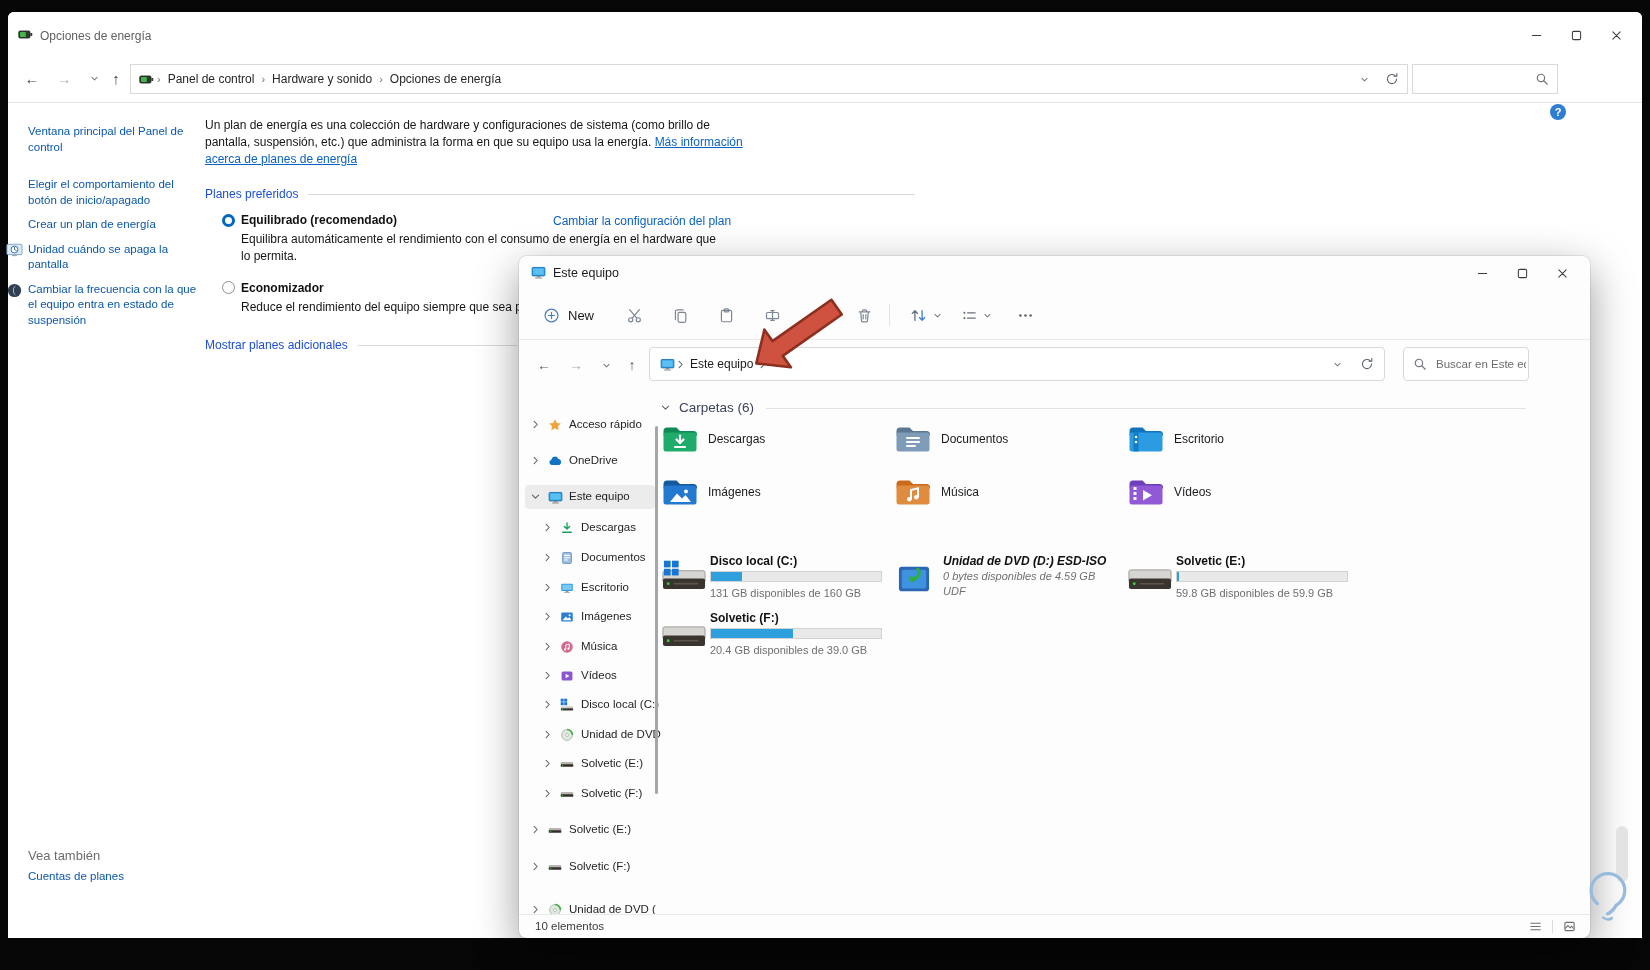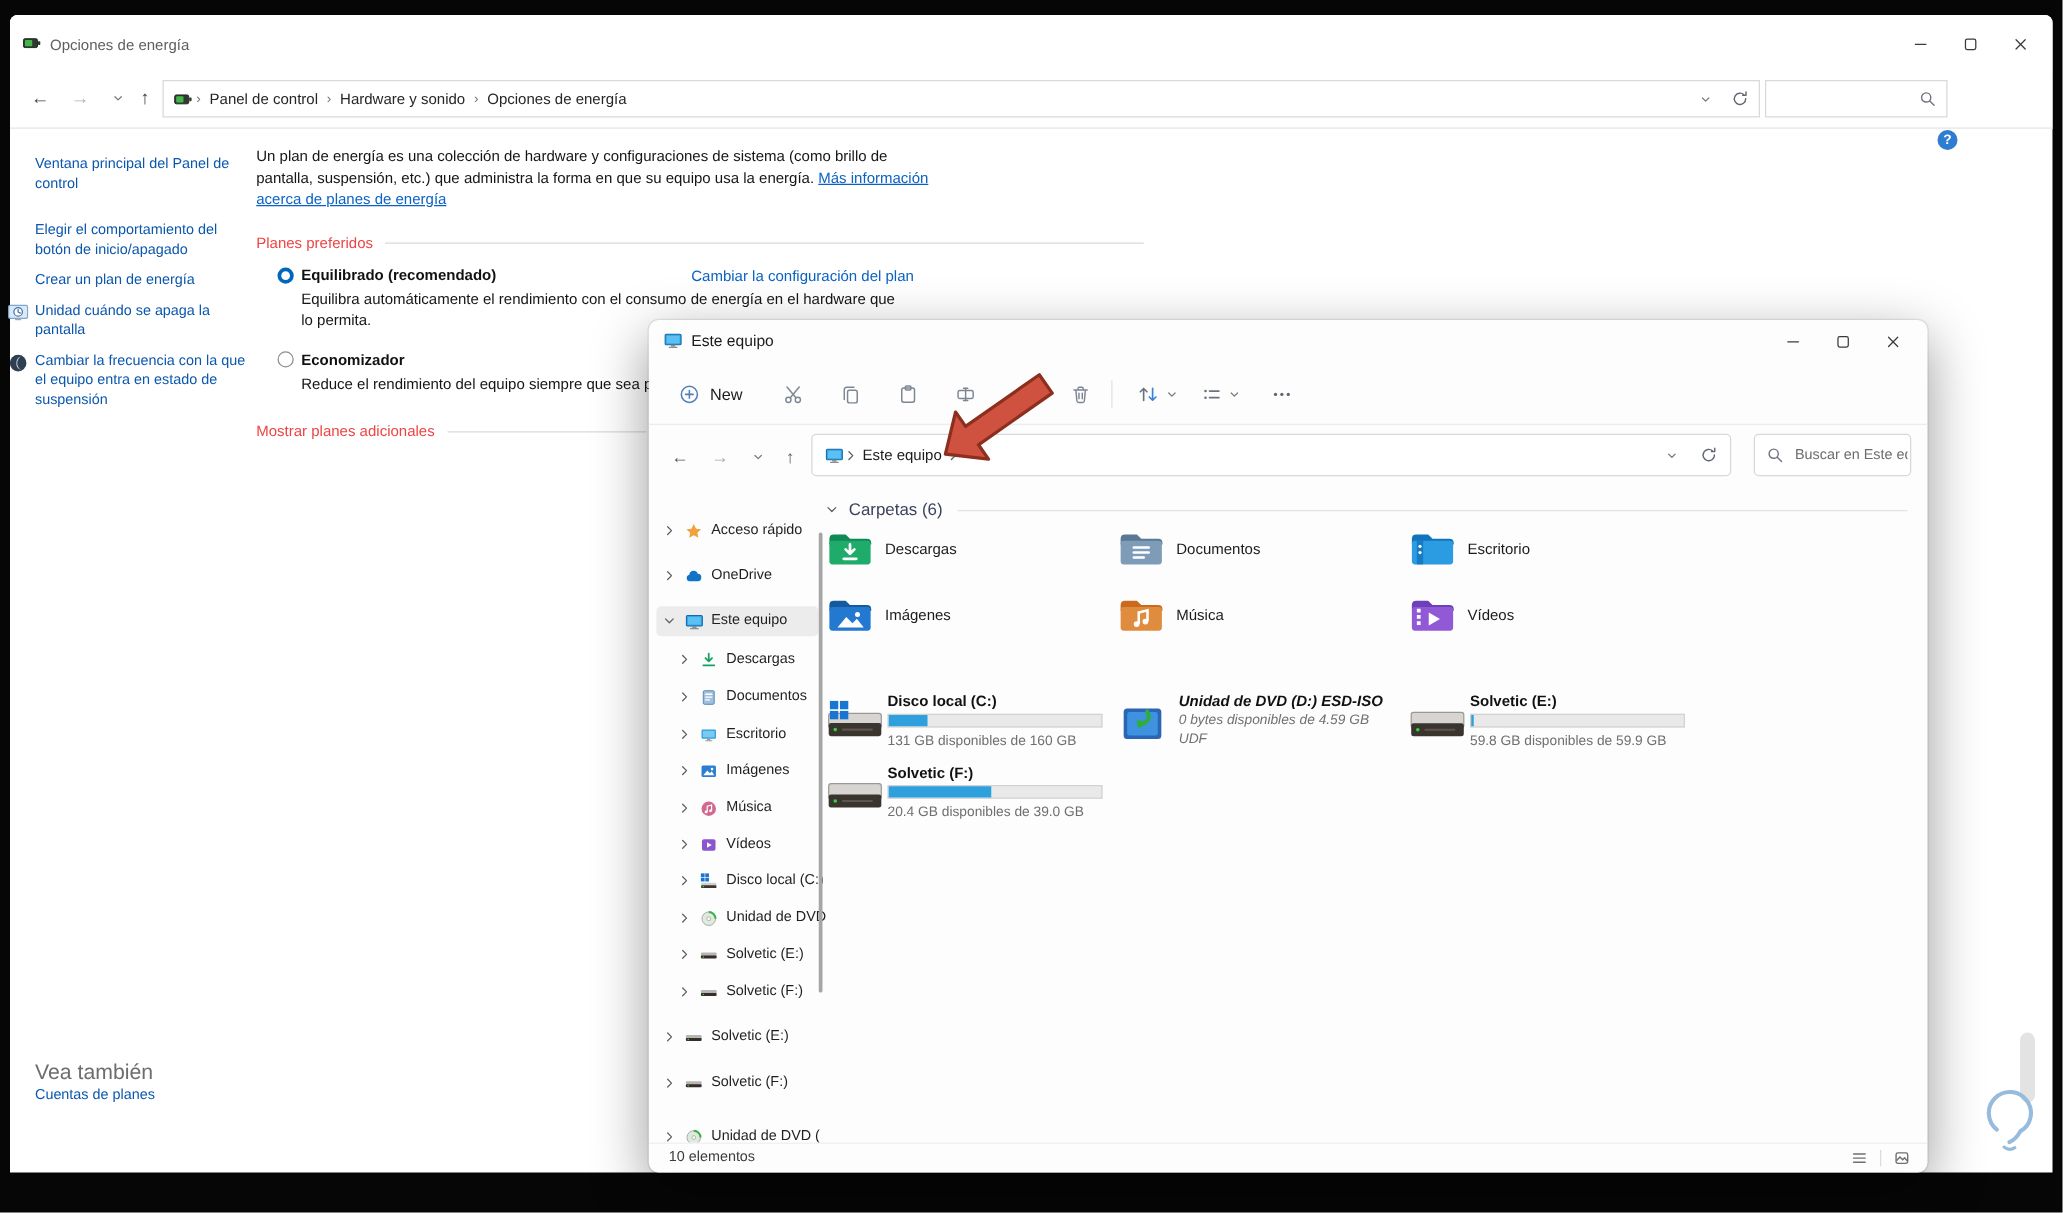--- a/index.html
+++ b/index.html
@@ -26,44 +26,44 @@
   .cp-searchbox{position:absolute;left:1404px;top:6px;width:146px;height:30px;border:1px solid #d9d9d9;
                 background:#fff;display:flex;align-items:center;justify-content:flex-end;padding:0 8px;box-sizing:border-box;}
   .help-badge{position:absolute;left:1542px;top:92px;width:16px;height:16px;border-radius:50%;
               background:#2f7dd1;color:#fff;font-size:11px;font-weight:bold;display:flex;
               align-items:center;justify-content:center;cursor:default;}
   
   #cp-sidebar{position:absolute;left:20px;top:112px;width:174px;}
   .cp-home{font-size:11.5px;line-height:1.35;color:#0b57ad;margin-bottom:22px;cursor:pointer;}
   .cp-task{position:relative;margin-bottom:9px;font-size:11.5px;line-height:1.35;color:#0b57ad;cursor:pointer;}
   .cp-task .task-icn{position:absolute;left:-22px;top:0;}
-  .see-also-title{position:absolute;left:20px;top:836px;font-size:17px;color:#6d6d6d;}
+  .see-also-title{position:absolute;left:20px;top:836px;font-size:13px;color:#6d6d6d;}
   .see-also-link{position:absolute;left:20px;top:858px;font-size:11.5px;color:#0b57ad;cursor:pointer;}
   
   #cp-main{position:absolute;left:197px;top:105px;width:710px;}
   .cp-h1{font-size:15.5px;font-weight:400;color:#0067b8;margin:0 0 12px 0;}
   .cp-intro{font-size:12px;line-height:1.4;color:#151515;width:545px;margin:0 0 20px 0;}
   .link{color:#0b62c4;cursor:pointer;text-decoration:none;}
   .link.u{text-decoration:underline;}
   .group-row{display:flex;align-items:center;margin-bottom:12px;}
-  .group-label{font-size:12px;color:#ef4444;white-space:nowrap;}
+  .group-label{font-size:12px;color:#1d4ed8;white-space:nowrap;}
   .group-line{flex:1;border-top:1px solid #d9d9d9;margin-left:10px;margin-top:1px;}
   .plan{position:relative;margin-bottom:16px;}
   .plan-head{display:flex;align-items:center;}
   .radio{width:13px;height:13px;border-radius:50%;border:1px solid #8f8f8f;box-sizing:border-box;
          margin:0 6px 0 17px;background:#fff;cursor:pointer;flex:0 0 13px;}
   .radio.sel{border:3.5px solid #0067c0;}
   .plan-name{font-size:12px;font-weight:bold;color:#111;}
   .plan-action{position:absolute;left:348px;top:1px;font-size:12px;}
   .plan-desc{font-size:12px;line-height:1.4;color:#151515;margin:4px 0 0 36px;width:485px;}
   .additional-row{position:absolute;left:0;top:221px;width:312px;display:flex;align-items:center;}
 
   
   #ex{position:absolute;left:519px;top:256px;width:1023px;height:682px;background:#fdfdfd;
-      border-radius:8px;box-shadow:0 14px 44px rgba(0,0,0,.40),0 0 0 1px rgba(0,0,0,.08);}
+      border-radius:8px;box-shadow:0 14px 44px rgba(0,0,0,.40),0 0 0 1px rgba(0,0,0,.08);padding-left:48px;}
   .ex-titlebar{position:absolute;left:0;top:0;width:100%;height:34px;border-radius:8px 8px 0 0;}
   .ex-title{position:absolute;left:34px;top:10px;font-size:12.5px;color:#1b1b1b;}
   .ex-title-icon{position:absolute;left:12px;top:9px;}
   .ex-toolbar{position:absolute;left:0;top:34px;width:100%;height:50px;border-bottom:1px solid #ececec;box-sizing:border-box;}
   .ex-new{position:absolute;left:14px;top:10px;height:30px;display:flex;align-items:center;gap:8px;
           padding:0 10px;border-radius:4px;cursor:pointer;}
   .ex-new-label{font-size:13px;color:#1b1b1b;}
   .tb-btn{position:absolute;top:8px;width:34px;height:34px;display:flex;align-items:center;justify-content:center;
           border-radius:4px;cursor:pointer;}
   .tb-divider{position:absolute;top:14px;width:1px;height:22px;background:#e2e2e2;}

